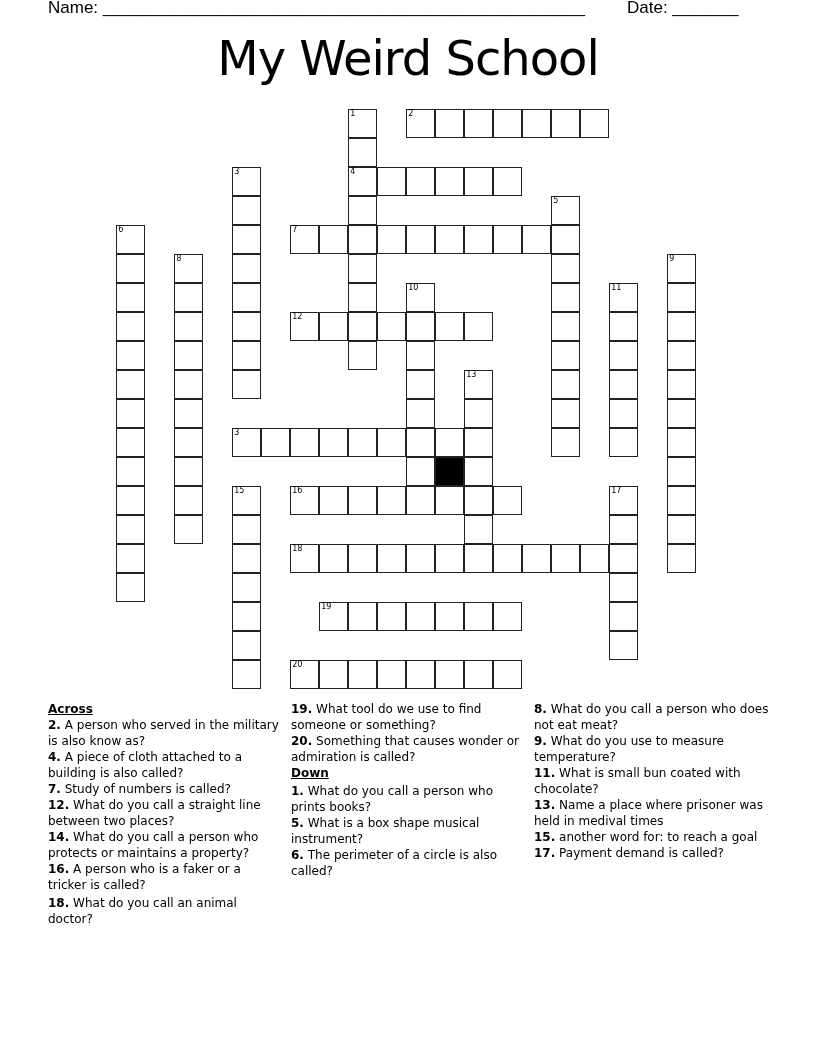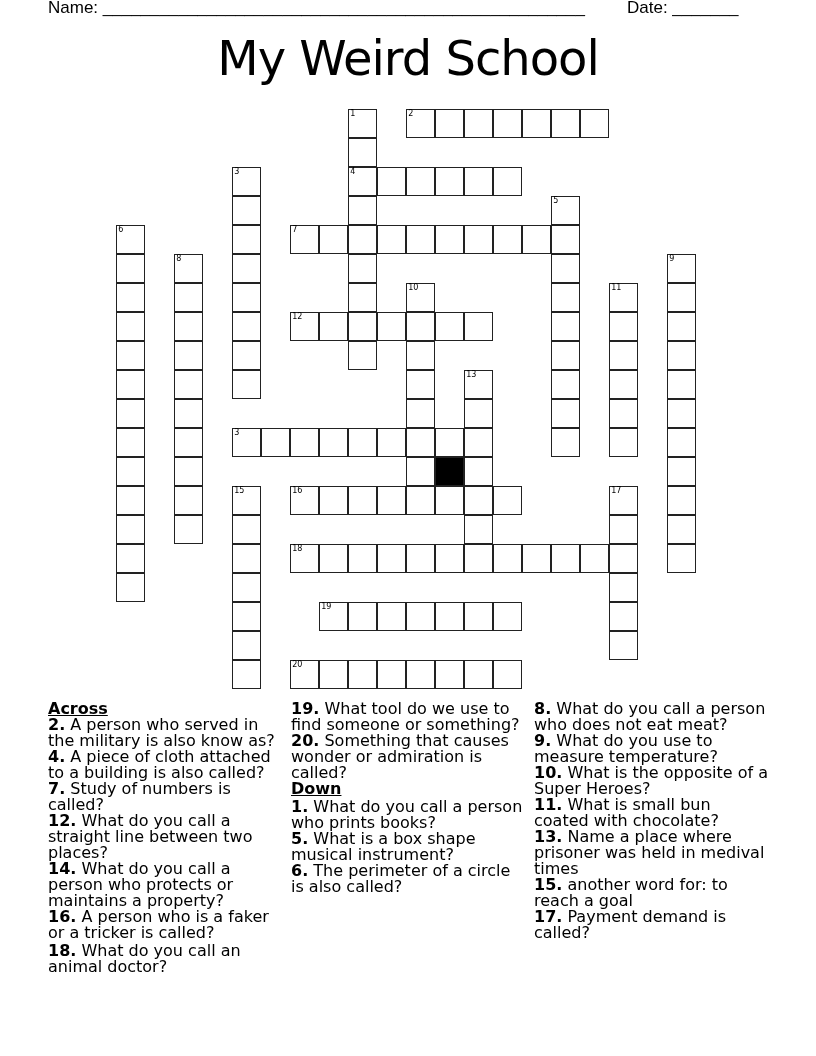--- a/index.html
+++ b/index.html
@@ -7,21 +7,21 @@
   .header-line { position: absolute; top: -2px; font-family: "Liberation Sans", sans-serif; font-size: 17px; }
   .name-line { left: 48px; }
   .date-line { left: 627px; }
   .title { position: absolute; top: 30px; left: 0; width: 816px; text-align: center;
            font-family: "DejaVu Sans", sans-serif; font-size: 48px; letter-spacing: -1px; }
   #grid { position: absolute; left: 0; top: 0; width: 816px; height: 700px; }
   .cell { position: absolute; width: 29px; height: 29px; box-sizing: border-box;
           border: 1.5px solid #222; background: #fff; margin-left: -0.75px; margin-top: -0.75px; }
   .cell.black { background: #000; }
   .cell .num { position: absolute; left: 1px; top: -1px; font-family: "DejaVu Sans", sans-serif; font-size: 8px; line-height: 10px; }
-  .clues { position: absolute; top: 701px; font-family: "DejaVu Sans", sans-serif; font-size: 16px; line-height: 16px; }
+  .clues { position: absolute; top: 701px; font-family: "DejaVu Sans", sans-serif; font-size: 12px; line-height: 16px; }
   .col1 { left: 48px; width: 235px; }
   .col2 { left: 291px; width: 235px; }
   .col3 { left: 534px; width: 235px; }
   .clue { margin: 0 0 0 0; }
   .clue.gap { margin-top: 2px; }
   .clue b { font-weight: bold; }
   .heading { font-weight: bold; text-decoration: underline; margin-top: 0; }
 </style>
 </head>
 <body>
@@ -248,18 +248,17 @@
   <div class="clue"><b>20.</b> <span>Something that causes wonder or admiration is called?</span></div>
   <div class="heading">Down</div>
   <div class="clue gap"><b>1.</b> <span>What do you call a person who prints books?</span></div>
   <div class="clue"><b>5.</b> <span>What is a box shape musical instrument?</span></div>
   <div class="clue"><b>6.</b> <span>The perimeter of a circle is also called?</span></div>
 </div>
 
 <div class="clues col3">
   <div class="clue"><b>8.</b> <span>What do you call a person who does not eat meat?</span></div>
   <div class="clue"><b>9.</b> <span>What do you use to measure temperature?</span></div>
-  <div class="clue"><b>10.</b> <span>What is the opposite of a Super Heroes?</span></div>
   <div class="clue"><b>11.</b> <span>What is small bun coated with chocolate?</span></div>
   <div class="clue"><b>13.</b> <span>Name a place where prisoner was held in medival times</span></div>
   <div class="clue"><b>15.</b> <span>another word for: to reach a goal</span></div>
   <div class="clue"><b>17.</b> <span>Payment demand is called?</span></div>
 </div>
 
 </body></html>

